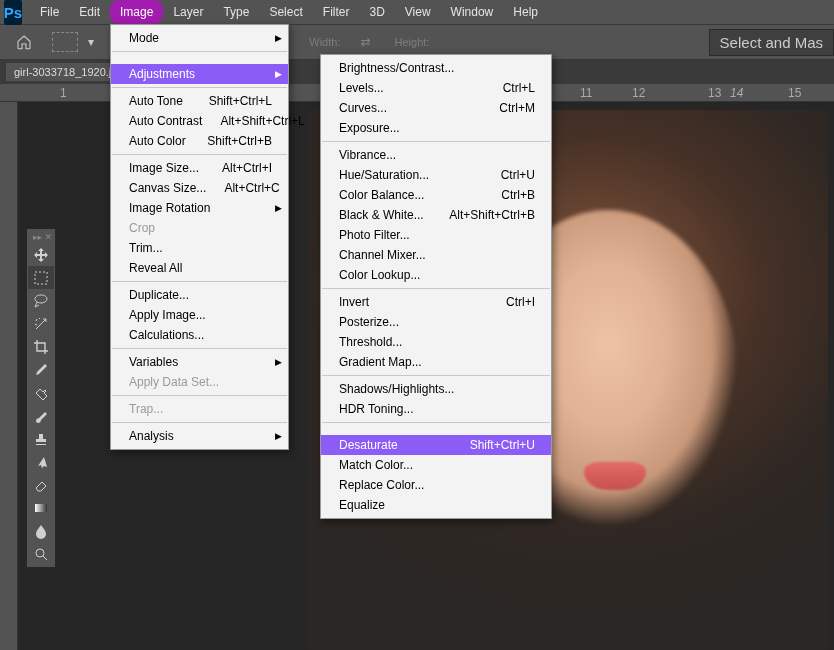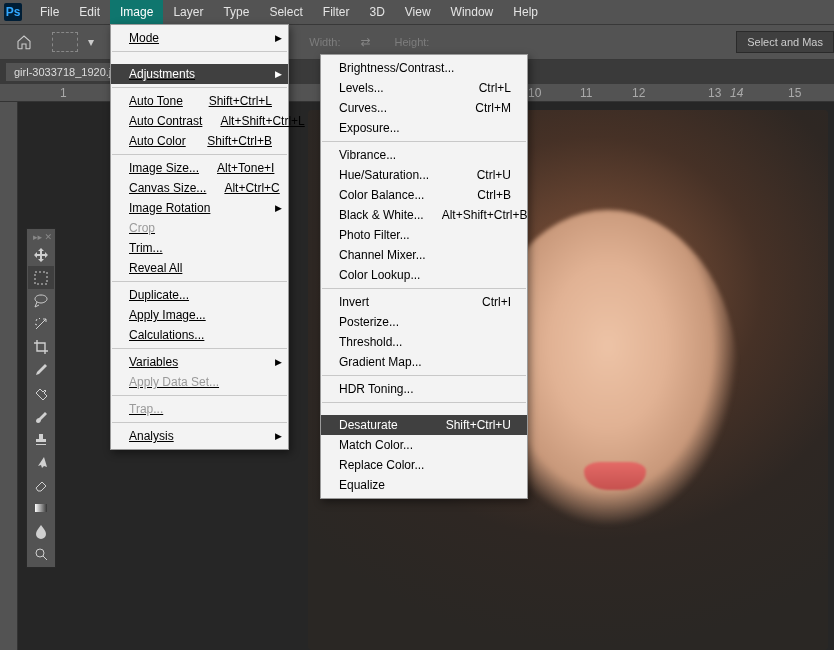--- a/index.html
+++ b/index.html
@@ -1,47 +1,47 @@
 <!DOCTYPE html>
 <html><head>
 <meta charset="utf-8">
 <style>
 * { margin:0; padding:0; box-sizing:border-box; font-family:"Segoe UI",Tahoma,sans-serif; font-size:12px; }
 body { width:834px; height:650px; background:#2a2a2a; color:#ccc; overflow:hidden; position:relative; }
 .menubar { height:24px; background:#535353; display:flex; align-items:center; padding-left:4px; }
-.logo { width:18px; height:18px; background:#001e36; color:#31a8ff; display:flex; align-items:center; justify-content:center; font-size:12px; font-weight:bold; border-radius:2px; margin-right:8px; }
+.logo { width:18px; height:25px; background:#001e36; color:#31a8ff; display:flex; align-items:center; justify-content:center; font-size:15px; font-weight:bold; border-radius:2px; margin-right:8px; }
 .menu-item { padding:0 10px; height:24px; display:flex; align-items:center; color:#e4e4e4; cursor:default; }
-.menu-item.open { background:#0f766e; color:#fff; }
+.menu-item.open { background:#a21caf; color:#fff;border-radius:9px; }
 .options-bar { height:36px; background:#535353; border-top:1px solid #383838; border-bottom:1px solid #383838; display:flex; align-items:center; padding-left:12px; gap:6px; }
 .home-btn { width:24px; height:22px; display:flex; align-items:center; justify-content:center; }
 .opt-group { border:1px dashed #888; width:26px; height:20px; margin-left:10px; }
 .opt-text { color:#7d7d7d; margin-left:18px; font-size:11px; }
 .style-sel { display:flex; align-items:center; gap:6px; margin-left:10px; color:#bbb; font-size:11px; }
 .style-sel select { background:#3f3f3f; color:#ccc; border:1px solid #2a2a2a; padding:1px 4px; font-size:11px; width:70px; }
-.mask-btn { margin-left:auto; background:#3f3f3f; border:1px solid #2a2a2a; color:#ccc; padding:4px 10px; font-size:11px; }
+.mask-btn { margin-left:auto; background:#3f3f3f; border:1px solid #2a2a2a; color:#ccc; padding:4px 10px; font-size:15px; }
 .tab-bar { height:24px; background:#3a3a3a; display:flex; align-items:center; padding-left:6px; }
 .tab-bar .tab { background:#535353; padding:3px 8px; font-size:11px; color:#ddd; }
 .ruler-h { height:18px; background:#535353; border-bottom:1px solid #333; position:relative; font-size:9px; color:#aaa; }
 .ruler-h span { position:absolute; top:2px; }
 .left-strip { position:absolute; left:0; top:102px; width:18px; bottom:0; background:#535353; border-right:1px solid #333; }
 .tools-panel { position:absolute; left:26px; top:228px; width:30px; background:#535353; border:1px solid #282828; padding:2px 0; }
 .tools-head { display:flex; justify-content:flex-end; padding-right:3px; color:#888; font-size:9px; height:12px; align-items:center; }
 .tool { width:26px; height:23px; margin:0 auto; display:flex; align-items:center; justify-content:center; color:#d0d0d0; position:relative; }
 .tool.active { background:#3f3f3f; }
 .tool svg { width:16px; height:16px; }
 .canvas { position:absolute; left:18px; top:102px; right:0; bottom:0; background:#262626; overflow:hidden; }
 .photo { position:absolute; left:290px; top:8px; width:520px; height:540px; background:radial-gradient(ellipse 400px 360px at 55% 33%, #9a6649 0%, #6c4733 18%, #463126 42%, #2e2723 70%, #2a2724 100%); border-radius:4px; }
 .photo:before { content:""; position:absolute; left:170px; top:100px; width:260px; height:340px; background:radial-gradient(ellipse 130px 180px at 50% 40%, #edc3a6 0%, #e1b294 45%, #c8987a 80%, rgba(0,0,0,0) 100%); border-radius:50% 50% 45% 45%; filter:blur(2px); }
 .photo:after { content:""; position:absolute; left:276px; top:352px; width:62px; height:28px; background:linear-gradient(#e46a66,#c6514f); border-radius:20px 20px 30px 30px/12px 12px 24px 24px; filter:blur(1px); }
 .dropdown { position:absolute; background:#f3f3f3; border:1px solid #9a9a9a; box-shadow:2px 3px 8px rgba(0,0,0,0.45); color:#000; font-size:12px; padding:3px 0; }
-.dd-image { left:110px; top:24px; width:179px;text-decoration:underline; }
-.dd-adjust { left:320px; top:54px; width:208px; }
+.dd-image { left:110px; top:24px; width:179px; }
+.dd-adjust { left:320px; top:54px; width:232px; }
 .dd-row { display:flex; align-items:center; padding:3px 16px 3px 18px; min-height:20px; white-space:nowrap; justify-content:space-between; }
 .dd-row.disabled { color:#9a9a9a; }
-.dd-row.highlight { background:#404040; color:#fff;margin-top:12px; }
+.dd-row.highlight { background:#8b5cf6; color:#fff;margin-top:12px; }
 .dd-row .sc { margin-left:auto; padding-left:18px; }
 .dd-row .arr { position:absolute; right:6px; font-size:9px; }
 .dd-sep { height:1px; background:#c8c8c8; margin:3px 1px; }
 .swap-icon { color:#858585; margin-left:14px; }
 </style>
 </head>
 <body>
 
 <div class="menubar">
   <div class="logo">Ps</div>
@@ -209,21 +209,21 @@
       <span>Auto Contrast</span>
       <span class="sc">Alt+Shift+Ctrl+L</span>
     </div>
     <div class="dd-row">
       <span>Auto Color</span>
       <span class="sc">Shift+Ctrl+B</span>
     </div>
     <div class="dd-sep"></div>
     <div class="dd-row">
       <span>Image Size...</span>
-      <span class="sc">Alt+Tone+I</span>
+      <span class="sc">Alt+Ctrl+I</span>
     </div>
     <div class="dd-row">
       <span>Canvas Size...</span>
       <span class="sc">Alt+Ctrl+C</span>
     </div>
     <div class="dd-row">
       <span>Image Rotation</span>
       <span class="arr">▶</span>
     </div>
     <div class="dd-row disabled">
@@ -312,20 +312,23 @@
     <div class="dd-row">
       <span>Posterize...</span>
     </div>
     <div class="dd-row">
       <span>Threshold...</span>
     </div>
     <div class="dd-row">
       <span>Gradient Map...</span>
     </div>
     <div class="dd-sep"></div>
+    <div class="dd-row">
+      <span>Shadows/Highlights...</span>
+    </div>
     <div class="dd-row">
       <span>HDR Toning...</span>
     </div>
     <div class="dd-sep"></div>
     <div class="dd-row highlight">
       <span>Desaturate</span>
       <span class="sc">Shift+Ctrl+U</span>
     </div>
     <div class="dd-row">
       <span>Match Color...</span>

